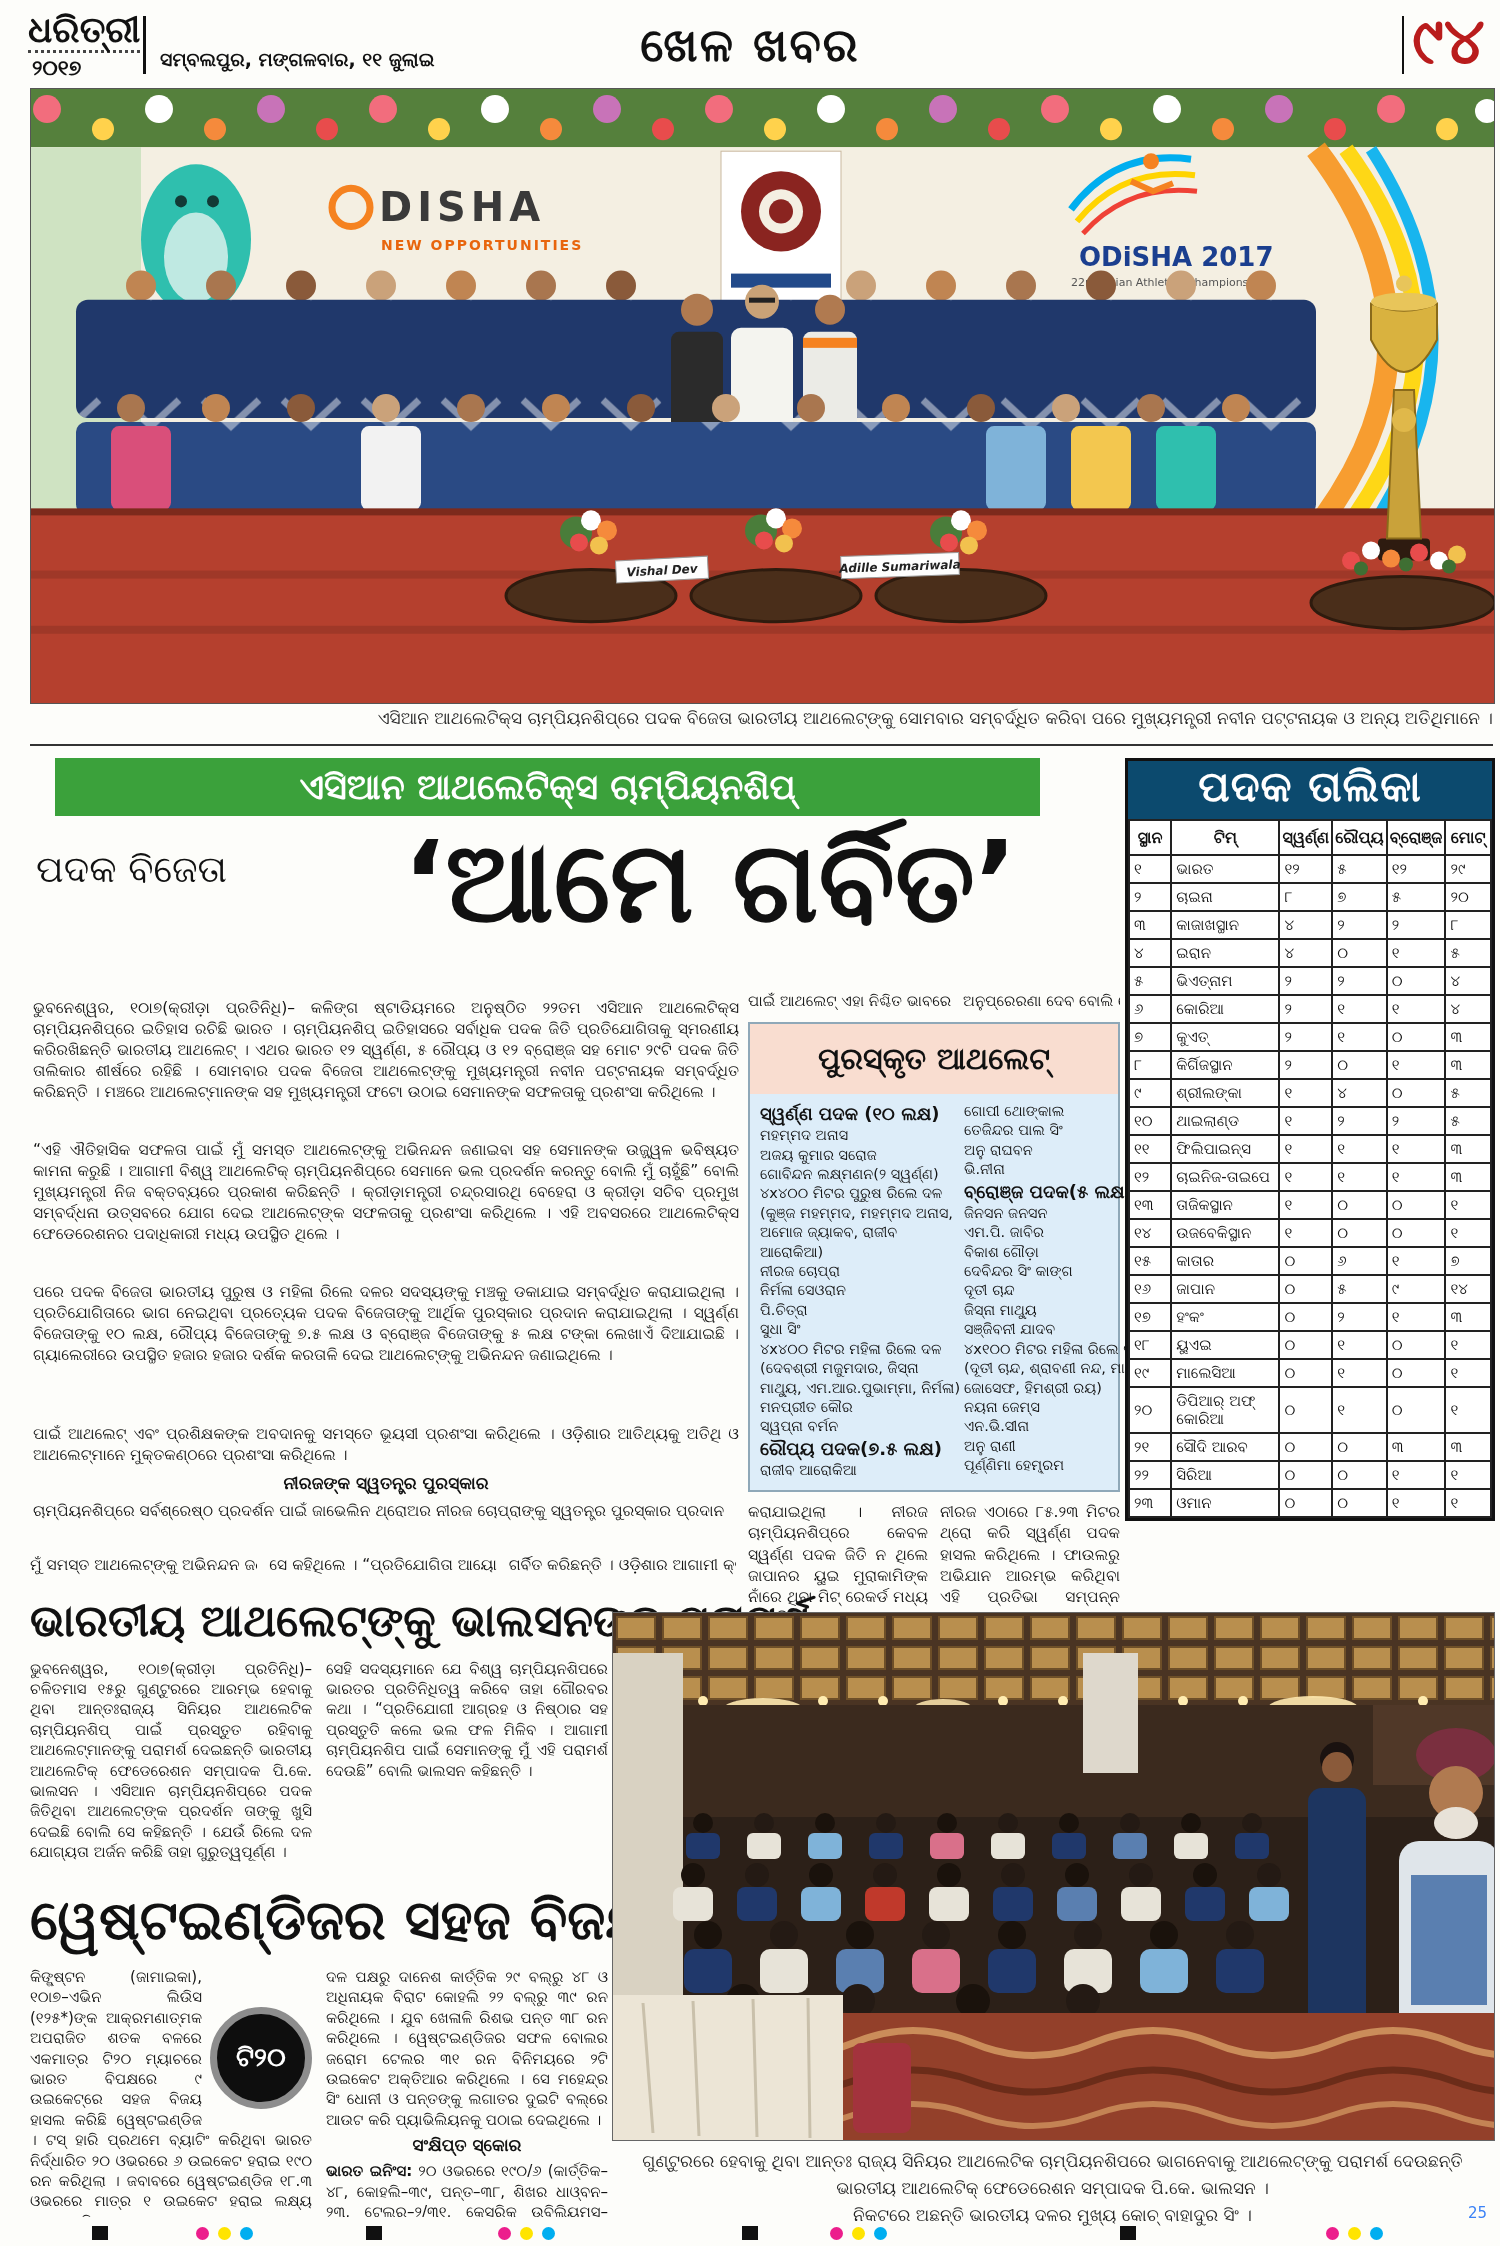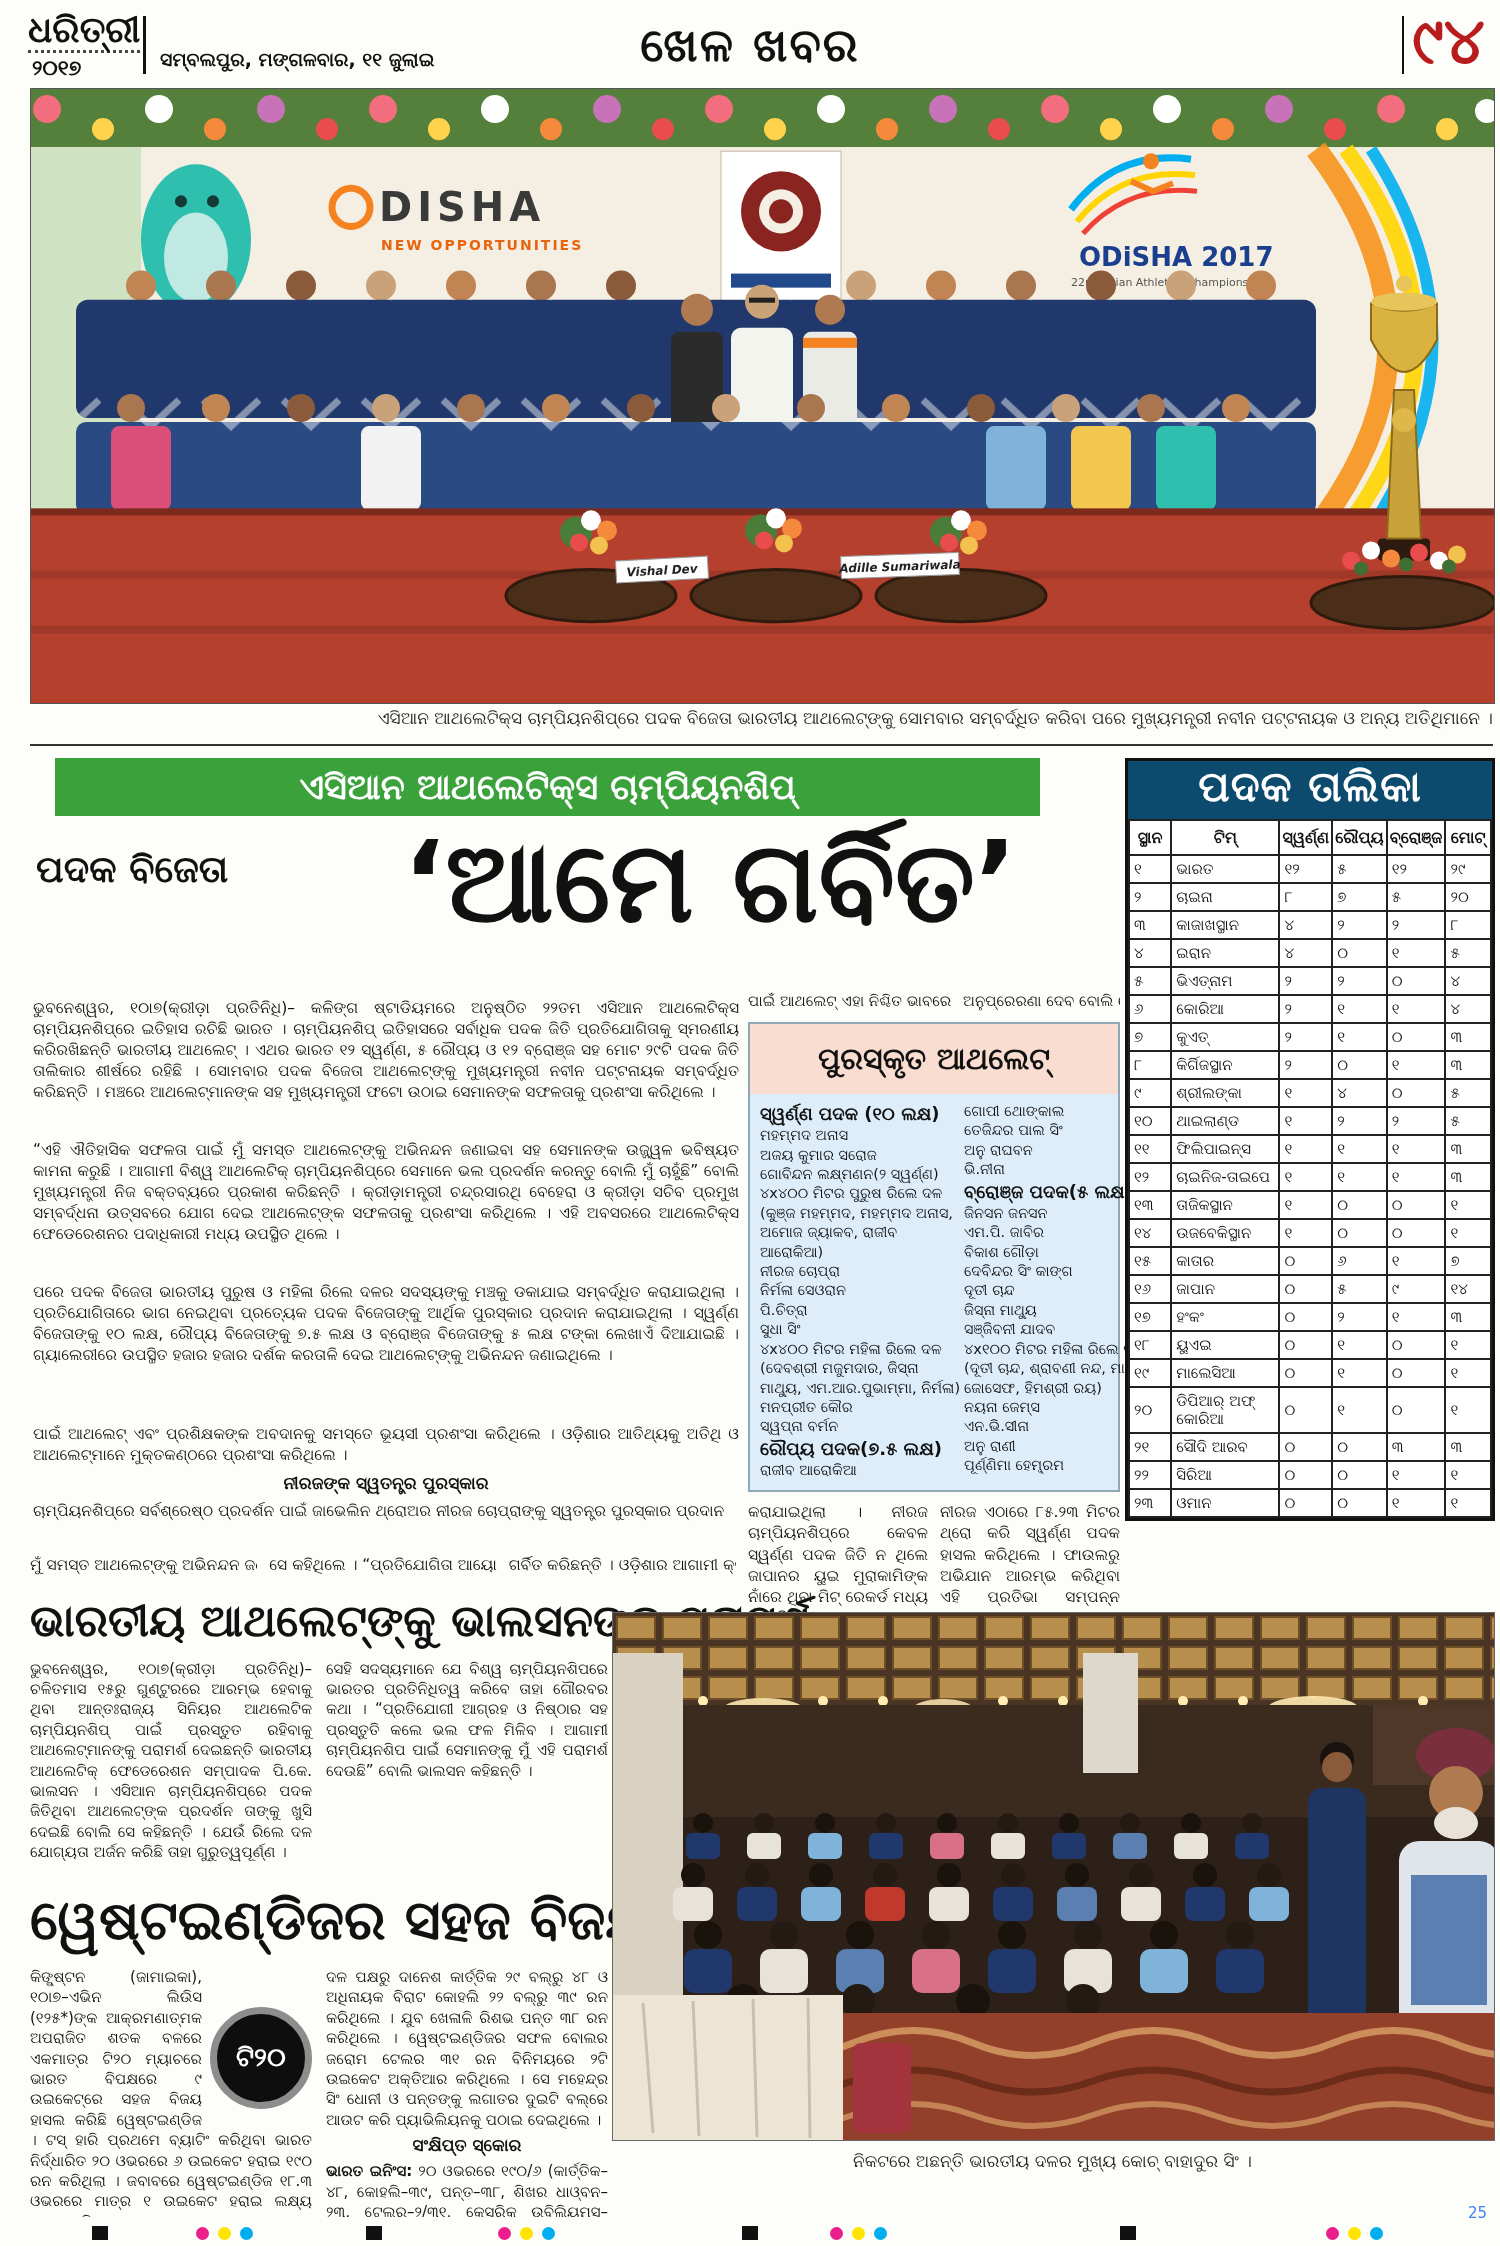--- a/index.html
+++ b/index.html
@@ -19,21 +19,21 @@
 
   
   .photo-top{left:30px;top:88px;width:1463px;height:614px;border:1px solid #555;background:#e8dfc8;}
   .photo-top svg,.photo-bottom svg{display:block;width:100%;height:100%;}
   .caption-top{left:30px;top:708px;width:1463px;text-align:right;font-size:17px;color:#222;}
   .rule-top{left:30px;top:744px;width:1463px;height:2px;background:#333;}
 
   
   .banner-green{left:55px;top:758px;width:985px;height:58px;background:#3ba13b;color:#fff;
       text-align:center;font-size:35px;font-weight:700;line-height:58px;}
-  .kicker{left:36px;top:840px;font-size:37px;font-weight:700;line-height:1.6;}
+  .kicker{left:36px;top:840px;font-size:37px;font-weight:400;line-height:1.6;}
   .headline{left:320px;top:812px;width:780px;text-align:center;font-size:112px;font-weight:700;line-height:1.25;white-space:nowrap;}
   .body-cols{left:33px;top:998px;width:706px;height:556px;display:flex;gap:12px;flex-direction:column;}
   .body-col{flex:1;font-size:15.5px;line-height:1.36;text-align:justify;overflow:hidden;}
   .subhead-inline{display:block;text-align:center;font-weight:700;font-size:17px;margin:6px 0;}
 
   .mid-right{left:748px;top:992px;width:372px;}
   .mid-intro{display:flex;gap:12px;font-size:15px;height:24px;overflow:hidden;white-space:nowrap;}
   .awards-box{margin-top:6px;border:2px solid #8fa8b8;}
   .ab-title{background:#f9ddd0;font-size:30px;font-weight:700;text-align:center;padding:17px 0;}
   .ab-body{background:#ddedf9;display:flex;gap:4px;padding:8px 10px 10px;}
@@ -715,20 +715,21 @@
       <rect y="400" width="881" height="127" fill="#93402a"></rect>
       <path d="M0,430 q60,-25 120,0 t120,0 t120,0 t120,0 t120,0 t120,0 t120,0 t120,0" stroke="#d9a066" stroke-width="7" fill="none" opacity="0.8"></path>
       <path d="M0,468 q60,-22 120,0 t120,0 t120,0 t120,0 t120,0 t120,0 t120,0 t120,0" stroke="#5a2413" stroke-width="7" fill="none" opacity="0.7"></path>
       <path d="M0,502 q60,-22 120,0 t120,0 t120,0 t120,0 t120,0 t120,0 t120,0 t120,0" stroke="#d9a066" stroke-width="6" fill="none" opacity="0.7"></path>
       <rect x="0" y="382" width="230" height="145" fill="#ece5d6"></rect>
       <path d="M30,390 l10,130 M80,388 l6,135 M140,386 l4,138 M195,385 l2,140" stroke="#c9c0ab" stroke-width="3" fill="none"></path>
       <rect x="240" y="430" width="58" height="90" rx="8" fill="#a3333d"></rect>
     </svg>
   </div>
   <div class="abs caption-bottom">
+    <div>ଗୁଣ୍ଟୁରରେ ହେବାକୁ ଥିବା ଆନ୍ତଃ ରାଜ୍ୟ ସିନିୟର ଆଥଲେଟିକ ଚାମ୍ପିୟନଶିପରେ ଭାଗନେବାକୁ ଆଥଲେଟ୍‌ଙ୍କୁ ପରାମର୍ଶ ଦେଉଛନ୍ତି ଭାରତୀୟ ଆଥଲେଟିକ୍ ଫେଡେରେଶନ ସମ୍ପାଦକ ପି.କେ. ଭାଲସନ ।</div>
     <div>ନିକଟରେ ଅଛନ୍ତି ଭାରତୀୟ ଦଳର ମୁଖ୍ୟ କୋଚ୍ ବାହାଦୁର ସିଂ ।</div>
   </div>
   <div class="abs pageno-footer">25</div>
 
   <div>
     <span class="fm-sq" style="left:92px"></span>
     <span class="fm-sq" style="left:366px"></span>
     <span class="fm-sq" style="left:742px"></span>
     <span class="fm-sq" style="left:1120px"></span>
     <span class="fm-dot" style="left:196px;background:#ec1e8c"></span>

